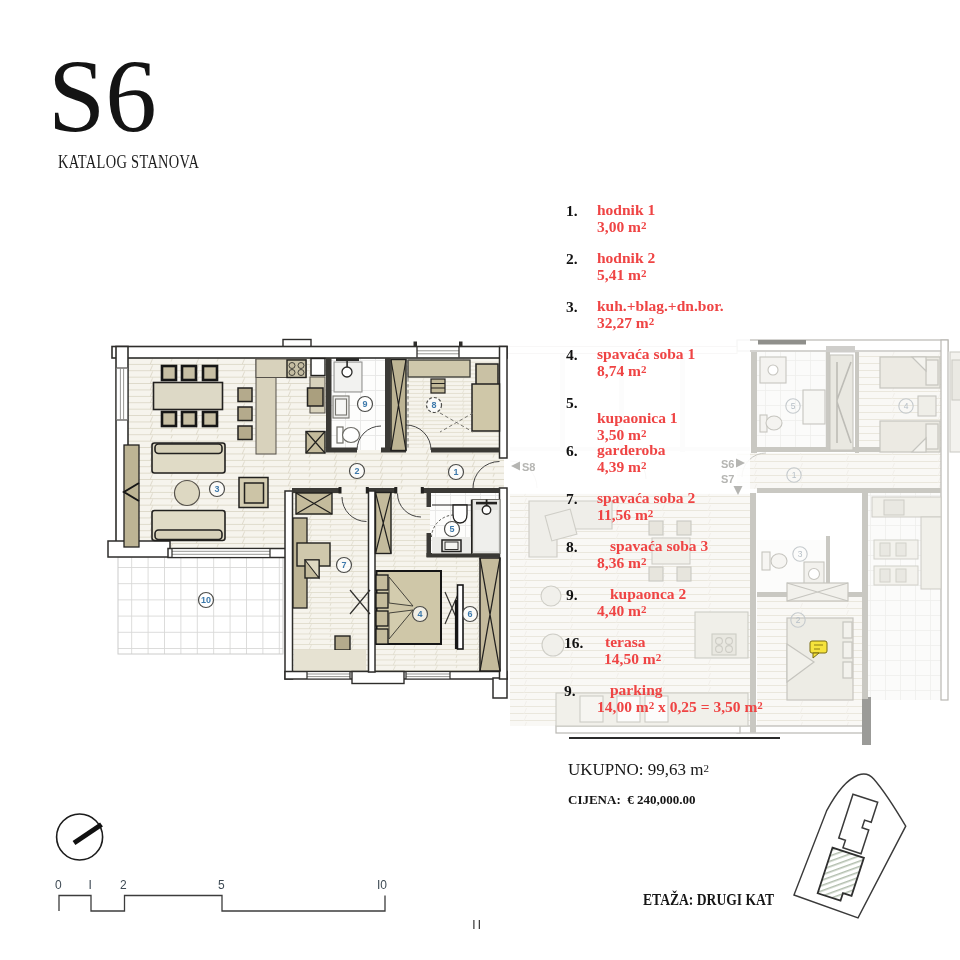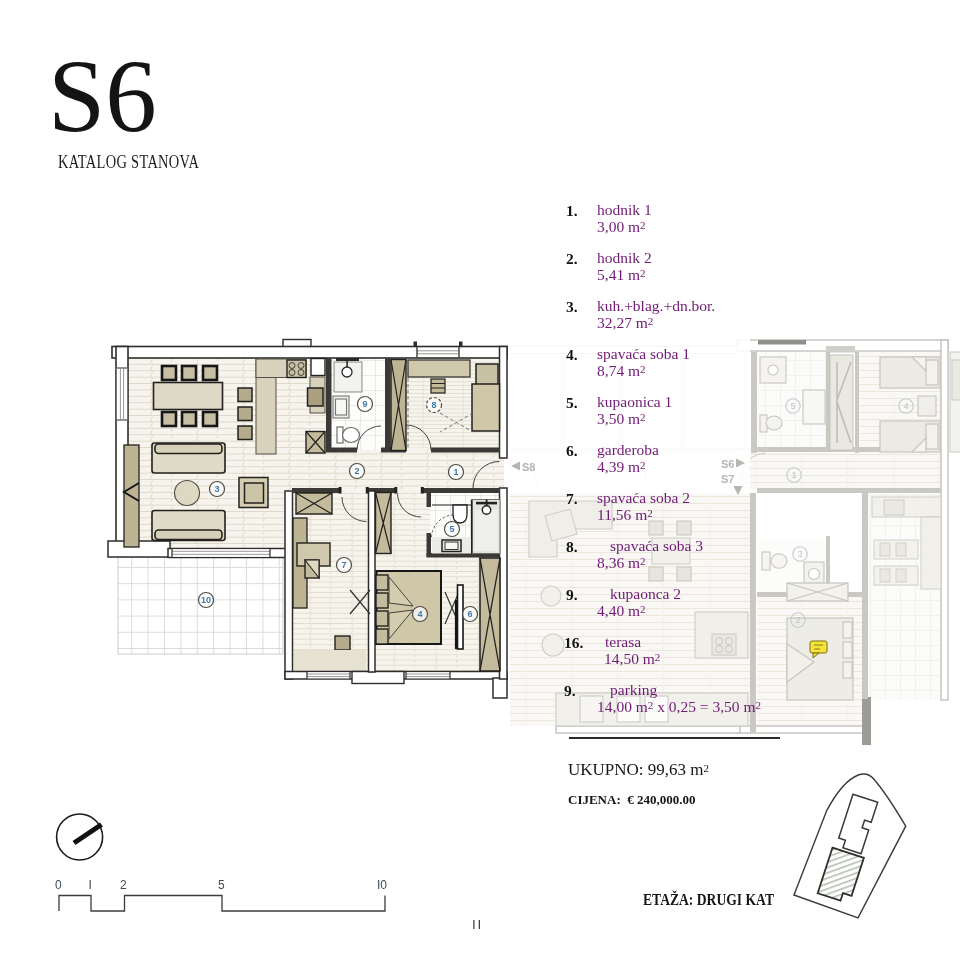--- a/index.html
+++ b/index.html
@@ -1,17 +1,17 @@
 <!DOCTYPE html>
 <html><head><meta charset="utf-8"><style>
 html,body{margin:0;padding:0;background:#fff}
 #page{position:relative;width:960px;height:960px;overflow:hidden;font-family:"Liberation Serif",serif}
 .t{position:absolute;white-space:nowrap;color:#161616}
 .num{position:absolute;font-weight:bold;font-size:15.5px;color:#131313}
-.itm{position:absolute;font-weight:normal;font-size:15.5px;color:#701a75;line-height:15.5px;white-space:nowrap}
+.itm{position:absolute;font-weight:bold;font-size:15.5px;color:#ef4444;line-height:15.5px;white-space:nowrap}
 .sq{font-style:normal;font-size:11px;vertical-align:3.2px}
 </style></head>
 <body>
 <div id="page">
 <svg id="plan" width="960" height="960" viewBox="0 0 960 960" style="position:absolute;left:0;top:0">
 <defs>
 <pattern id="wd" width="46" height="6.4" patternUnits="userSpaceOnUse">
 <rect width="46" height="6.4" fill="#f6f4ed"></rect>
 <line x1="0" y1="6.1" x2="46" y2="6.1" stroke="#d5d0bd" stroke-width="1"></line>
 <line x1="12" y1="6.4" x2="14.6" y2="0.4" stroke="#ddd8c8" stroke-width="0.9"></line>
@@ -620,21 +620,21 @@
 <div class="num" style="left:564px;top:682px">9.</div>
 
 <div class="itm" style="left:597px;top:202px">hodnik 1<br>3,00 m<i class="sq">2</i></div>
 
 <div class="itm" style="left:597px;top:250px">hodnik 2<br>5,41 m<i class="sq">2</i></div>
 
 <div class="itm" style="left:597px;top:298px">kuh.+blag.+dn.bor.<br>32,27 m<i class="sq">2</i></div>
 
 <div class="itm" style="left:597px;top:346px">spavaća soba 1<br>8,74 m<i class="sq">2</i></div>
 
-<div class="itm" style="left:597px;top:394px">kupaonica 1<br>3,50 m<i class="sq">2</i></div>
+<div class="itm" style="left:597px;top:410px">kupaonica 1<br>3,50 m<i class="sq">2</i></div>
 
 <div class="itm" style="left:597px;top:442px">garderoba<br>4,39 m<i class="sq">2</i></div>
 
 <div class="itm" style="left:597px;top:490px">spavaća soba 2<br>11,56 m<i class="sq">2</i></div>
 
 <div class="itm" style="left:610px;top:538px">spavaća soba 3<br><span style="position:relative;left:-13px">8,36 m<i class="sq">2</i></span></div>
 
 <div class="itm" style="left:610px;top:586px">kupaonca 2<br><span style="position:relative;left:-13px">4,40 m<i class="sq">2</i></span></div>
 
 <div class="itm" style="left:605px;top:634px">terasa<br><span style="position:relative;left:-1px">14,50 m<i class="sq">2</i></span></div>

